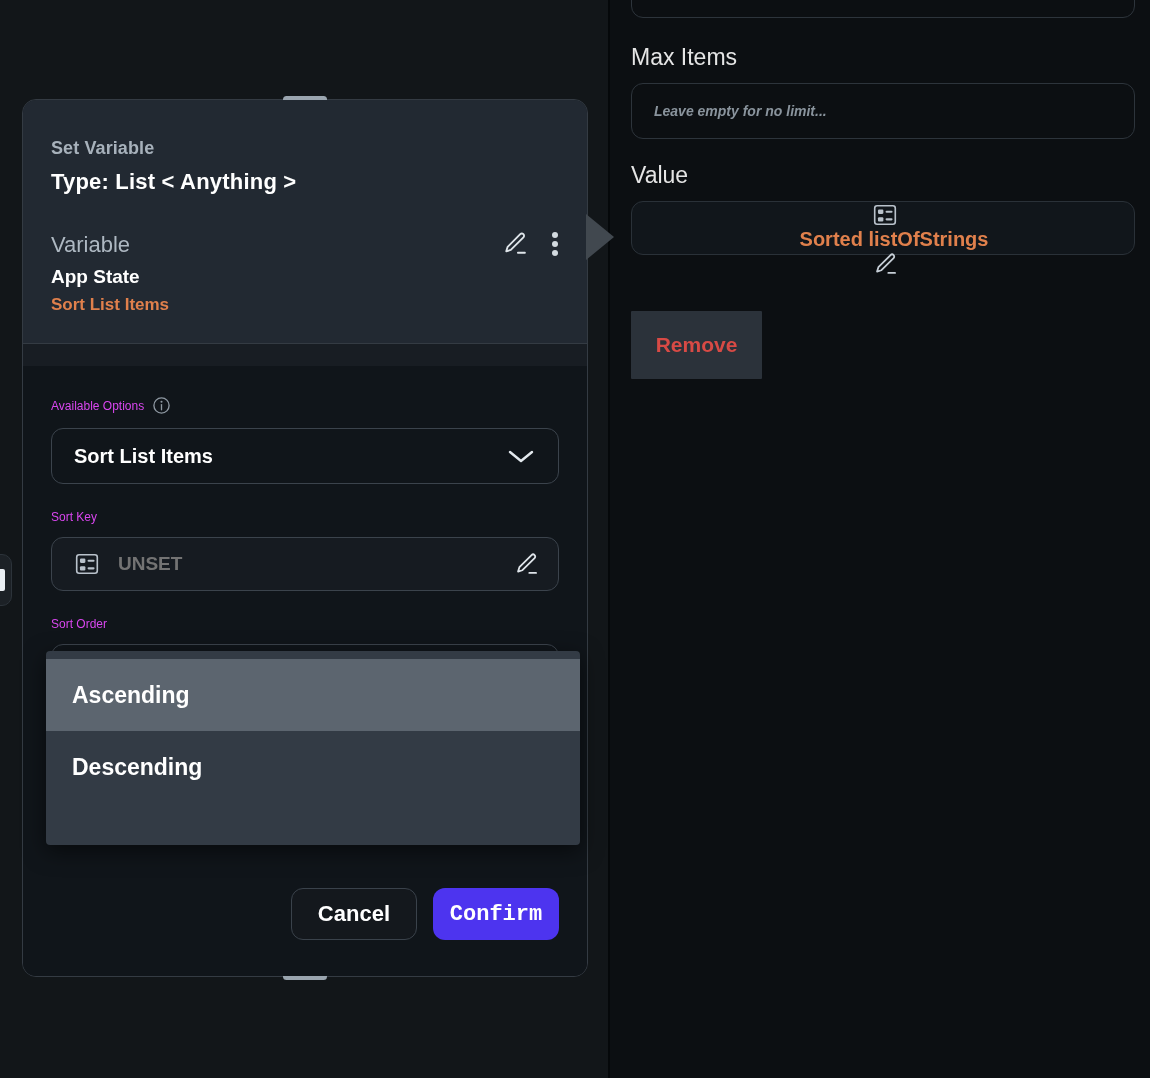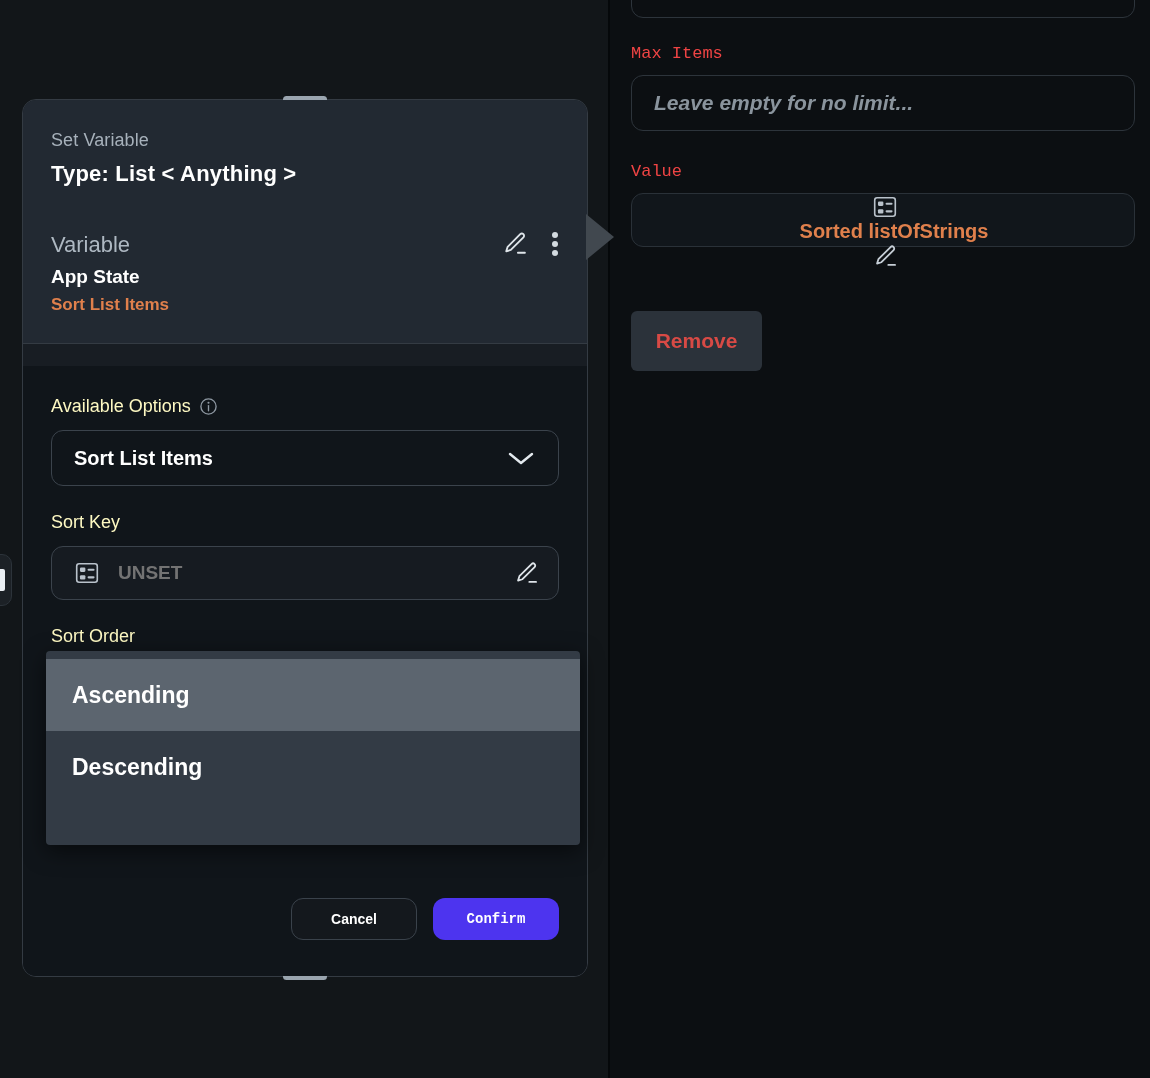--- a/index.html
+++ b/index.html
@@ -74,23 +74,24 @@
     position: absolute;
     left: 0; top: 0;
     width: 564px;
     padding: 30px 28px 24px 28px;
     border-bottom: 1px solid #2c333c;
     border-radius: 13px 13px 0 0;
     background: #222932;
   }
   .hdr-sub {
     font-size: 18px;
-    font-weight: 400;
+    font-weight: 700;
     color: #a7b1bb;
     letter-spacing: .1px;
+    margin-top: 8px;
   }
   .hdr-title {
     margin-top: 10px;
     font-size: 22px;
     font-weight: 700;
     color: #ffffff;
     letter-spacing: .2px;
   }
 
   .card-varsec {
@@ -133,22 +134,22 @@
   .card-body {
     position: absolute;
     left: 0; top: 266px;
     width: 564px; height: 610px;
     background: #10151a;
     border-radius: 0 0 13px 13px;
     padding: 30px 28px 0 28px;
   }
 
   .field-label {
-    font-size: 18px;
-    color: #fef9c3;
+    font-size: 12px;
+    color: #d946ef;
     display: flex;
     align-items: center;
     gap: 8px;
   }
   .select-box {
     margin-top: 13px;
     height: 56px;
     border: 1px solid #3b434c;
     border-radius: 12px;
     display: flex;
@@ -185,24 +186,24 @@
   .btn-row {
     position: absolute;
     left: 0; bottom: 36px;
     width: 564px;
     display: flex;
     justify-content: flex-end;
     gap: 16px;
     padding-right: 28px;
   }
   .btn {
-    height: 42px;
+    height: 52px;
     min-width: 126px;
     border-radius: 12px;
-    font-size: 14px;
+    font-size: 22px;
     font-weight: 700;
     display: flex;
     align-items: center;
     justify-content: center;
     cursor: pointer;
     border: none;
     font-family: "Liberation Sans", sans-serif;
   }
   .btn-cancel {
     background: #14181d;
@@ -260,37 +261,36 @@
     padding: 0 15px;
   }
   .rp-cut-input {
     position: absolute;
     left: 21px; top: -40px;
     width: 504px; height: 58px;
     border: 1px solid #2d343b;
     border-radius: 12px;
   }
   .rp-label {
-    font-size: 17px;
-    color: #ef4444;
+    font-size: 23px;
+    color: #e5e5e5;
     font-weight: 400;
-    font-family: Liberation Mono, monospace;
   }
   .rp-input {
     margin-top: 12px;
     height: 56px;
     border: 1px solid #2d343b;
     border-radius: 12px;
     display: flex;
     align-items: center;
     padding: 0 22px;
     background: transparent;
   }
   .rp-placeholder {
-    font-size: 21px;
+    font-size: 14px;
     font-style: italic;
     font-weight: 700;
     color: #8a949d;
   }
   .rp-binding {
     margin-top: 12px;
     height: 54px;
     border: 1px solid #2a3138;
     border-radius: 12px;
     display: flex;
@@ -301,24 +301,24 @@
   }
   .rp-binding-label {
     flex: 1;
     margin-left: 18px;
     font-size: 20px;
     font-weight: 700;
     color: #e0804c;
   }
   .btn-remove {
     margin-top: 44px;
-    width: 131px; height: 60px;
+    width: 131px; height: 68px;
     background: #2b323a;
     border: none;
-    border-radius: 6px;
+    border-radius: 1px;
     color: #d84a45;
     font-size: 21px;
     font-weight: 700;
     cursor: pointer;
     font-family: "Liberation Sans", sans-serif;
   }
 
   svg { display: block; }
 </style>
 </head>

